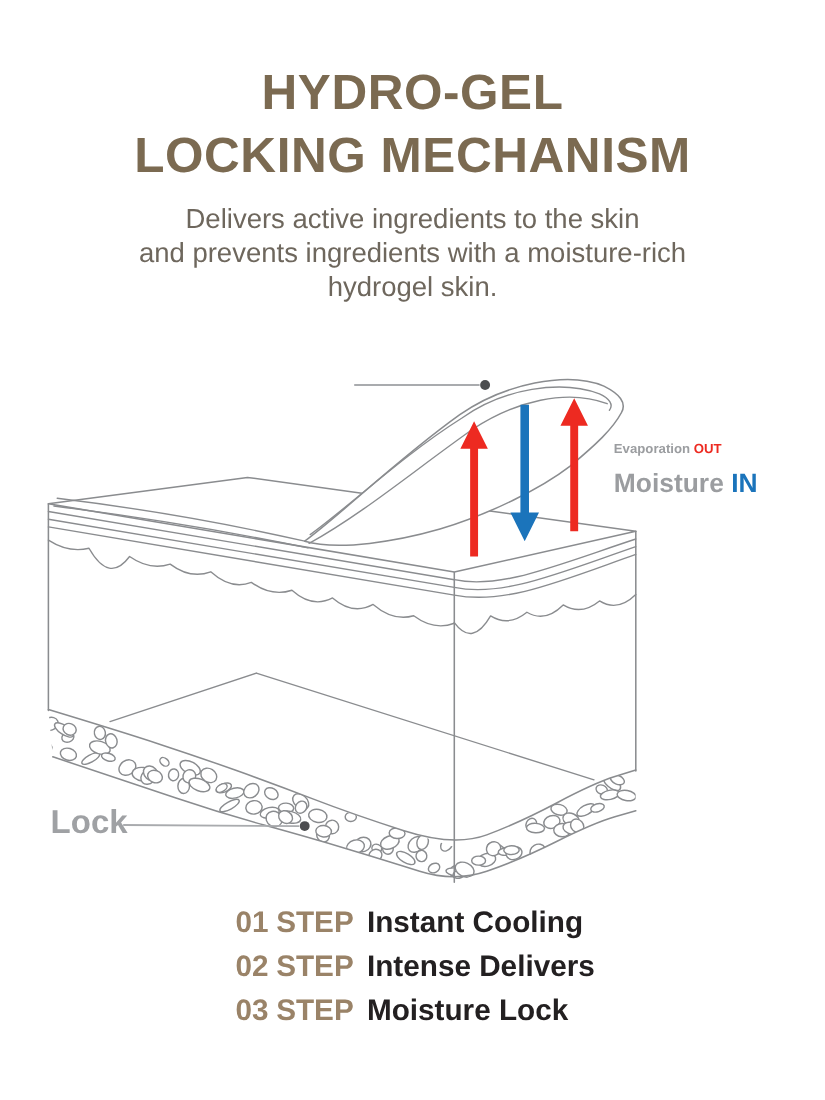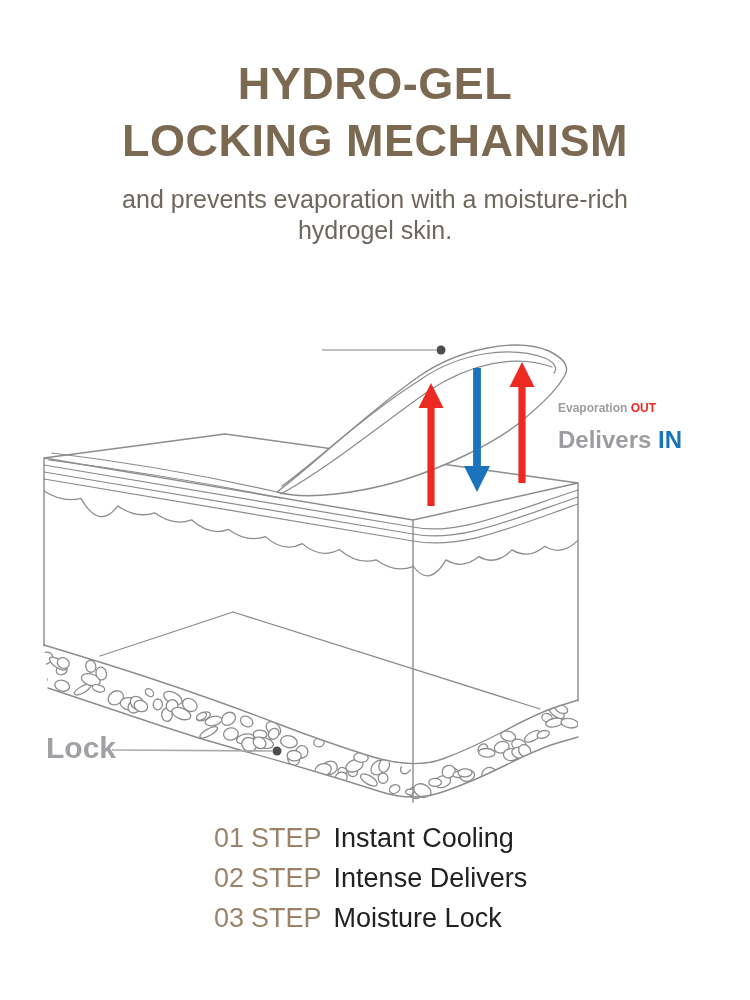--- a/index.html
+++ b/index.html
@@ -23,21 +23,21 @@
   .callout{position:absolute;font-weight:bold;color:var(--label-gray);white-space:nowrap}
   .hydrogel-label{left:171px;top:10px;font-size:29px}
   .skin-label{left:46px;top:411px;font-size:30px}
   .evap-line{left:558px;top:81px;font-size:12px;color:#9b9da0}
   .moist-line{left:558px;top:106px;font-size:24px;color:#9b9da0}
   .dir-out{color:var(--accent-red)}
   .dir-in{color:var(--accent-blue)}
   .evap-line span,.moist-line span{font-weight:bold}
 
   .steps{position:absolute;left:214px;top:818px}
-  .step-row{line-height:40px;font-size:27px;font-weight:normal;white-space:nowrap}
+  .step-row{line-height:40px;font-size:27px;font-weight:bold;white-space:nowrap}
   .step-num{color:var(--step-brown)}
   .step-num + .step-num{margin-left:7px}
   .step-name{color:var(--step-dark);margin-left:12px}
 
   .sk{fill:none;stroke:var(--line-gray);stroke-width:1.4;stroke-linecap:round;stroke-linejoin:round}
   .skthin{fill:none;stroke:var(--line-gray);stroke-width:1.25;stroke-linecap:round;stroke-linejoin:round}
   .wfill{fill:#fff;stroke:var(--line-gray);stroke-width:1.4;stroke-linejoin:round}
   .pointer{stroke:var(--pointer-gray);stroke-width:1.6;fill:none}
   .dot{fill:#4c4d4f}
   .arrow-red{fill:var(--accent-red)}
@@ -47,21 +47,22 @@
 <body>
 
 <div class="page">
 
   <div class="title-block">
     <div>HYDRO-GEL</div>
     <div>LOCKING MECHANISM</div>
   </div>
 
   <div class="subtitle-block">
-    <div>and prevents evaporation with a moisture-rich</div>
+    <div>Delivers active ingredients to the skin</div>
+    <div>and prevents ingredients with a moisture-rich</div>
     <div>hydrogel skin.</div>
   </div>
 
   <div class="diagram">
     <svg width="750" height="500" viewBox="0 0 750 500">
       <defs>
         <clipPath id="bandClip">
             <path id="bandClipPath" d="M 44 325 L 110 345 L 180 368 L 250 393 L 320 420 L 413 450 L 472 428 L 540 392 L 578 380 L 578 417 L 540 428 L 472 462 L 413 482 L 350 462 L 280 441 L 200 419 L 120 392 L 48 368 Z"></path>
           </clipPath>
       </defs>
@@ -205,21 +206,21 @@
         <path class="arrow-red" d="M 518.4 163 L 518.4 67 L 509.5 67 L 522 42 L 534.5 67 L 525.6 67 L 525.6 163 Z"></path>
       </g>
     </svg>
 
     <div class="callout skin-label">Lock</div>
     <div class="callout evap-line">
       <span>Evaporation</span>
       <span class="dir-out">OUT</span>
     </div>
     <div class="callout moist-line">
-      <span>Delivers</span>
+      <span>Moisture</span>
       <span class="dir-in">IN</span>
     </div>
   </div>
 
   <div class="steps">
     <div class="step-row">
       <span class="step-num">01</span><span class="step-num">STEP</span><span class="step-name">Instant Cooling</span>
     </div>
     <div class="step-row">
       <span class="step-num">02</span><span class="step-num">STEP</span><span class="step-name">Intense Delivers</span>

